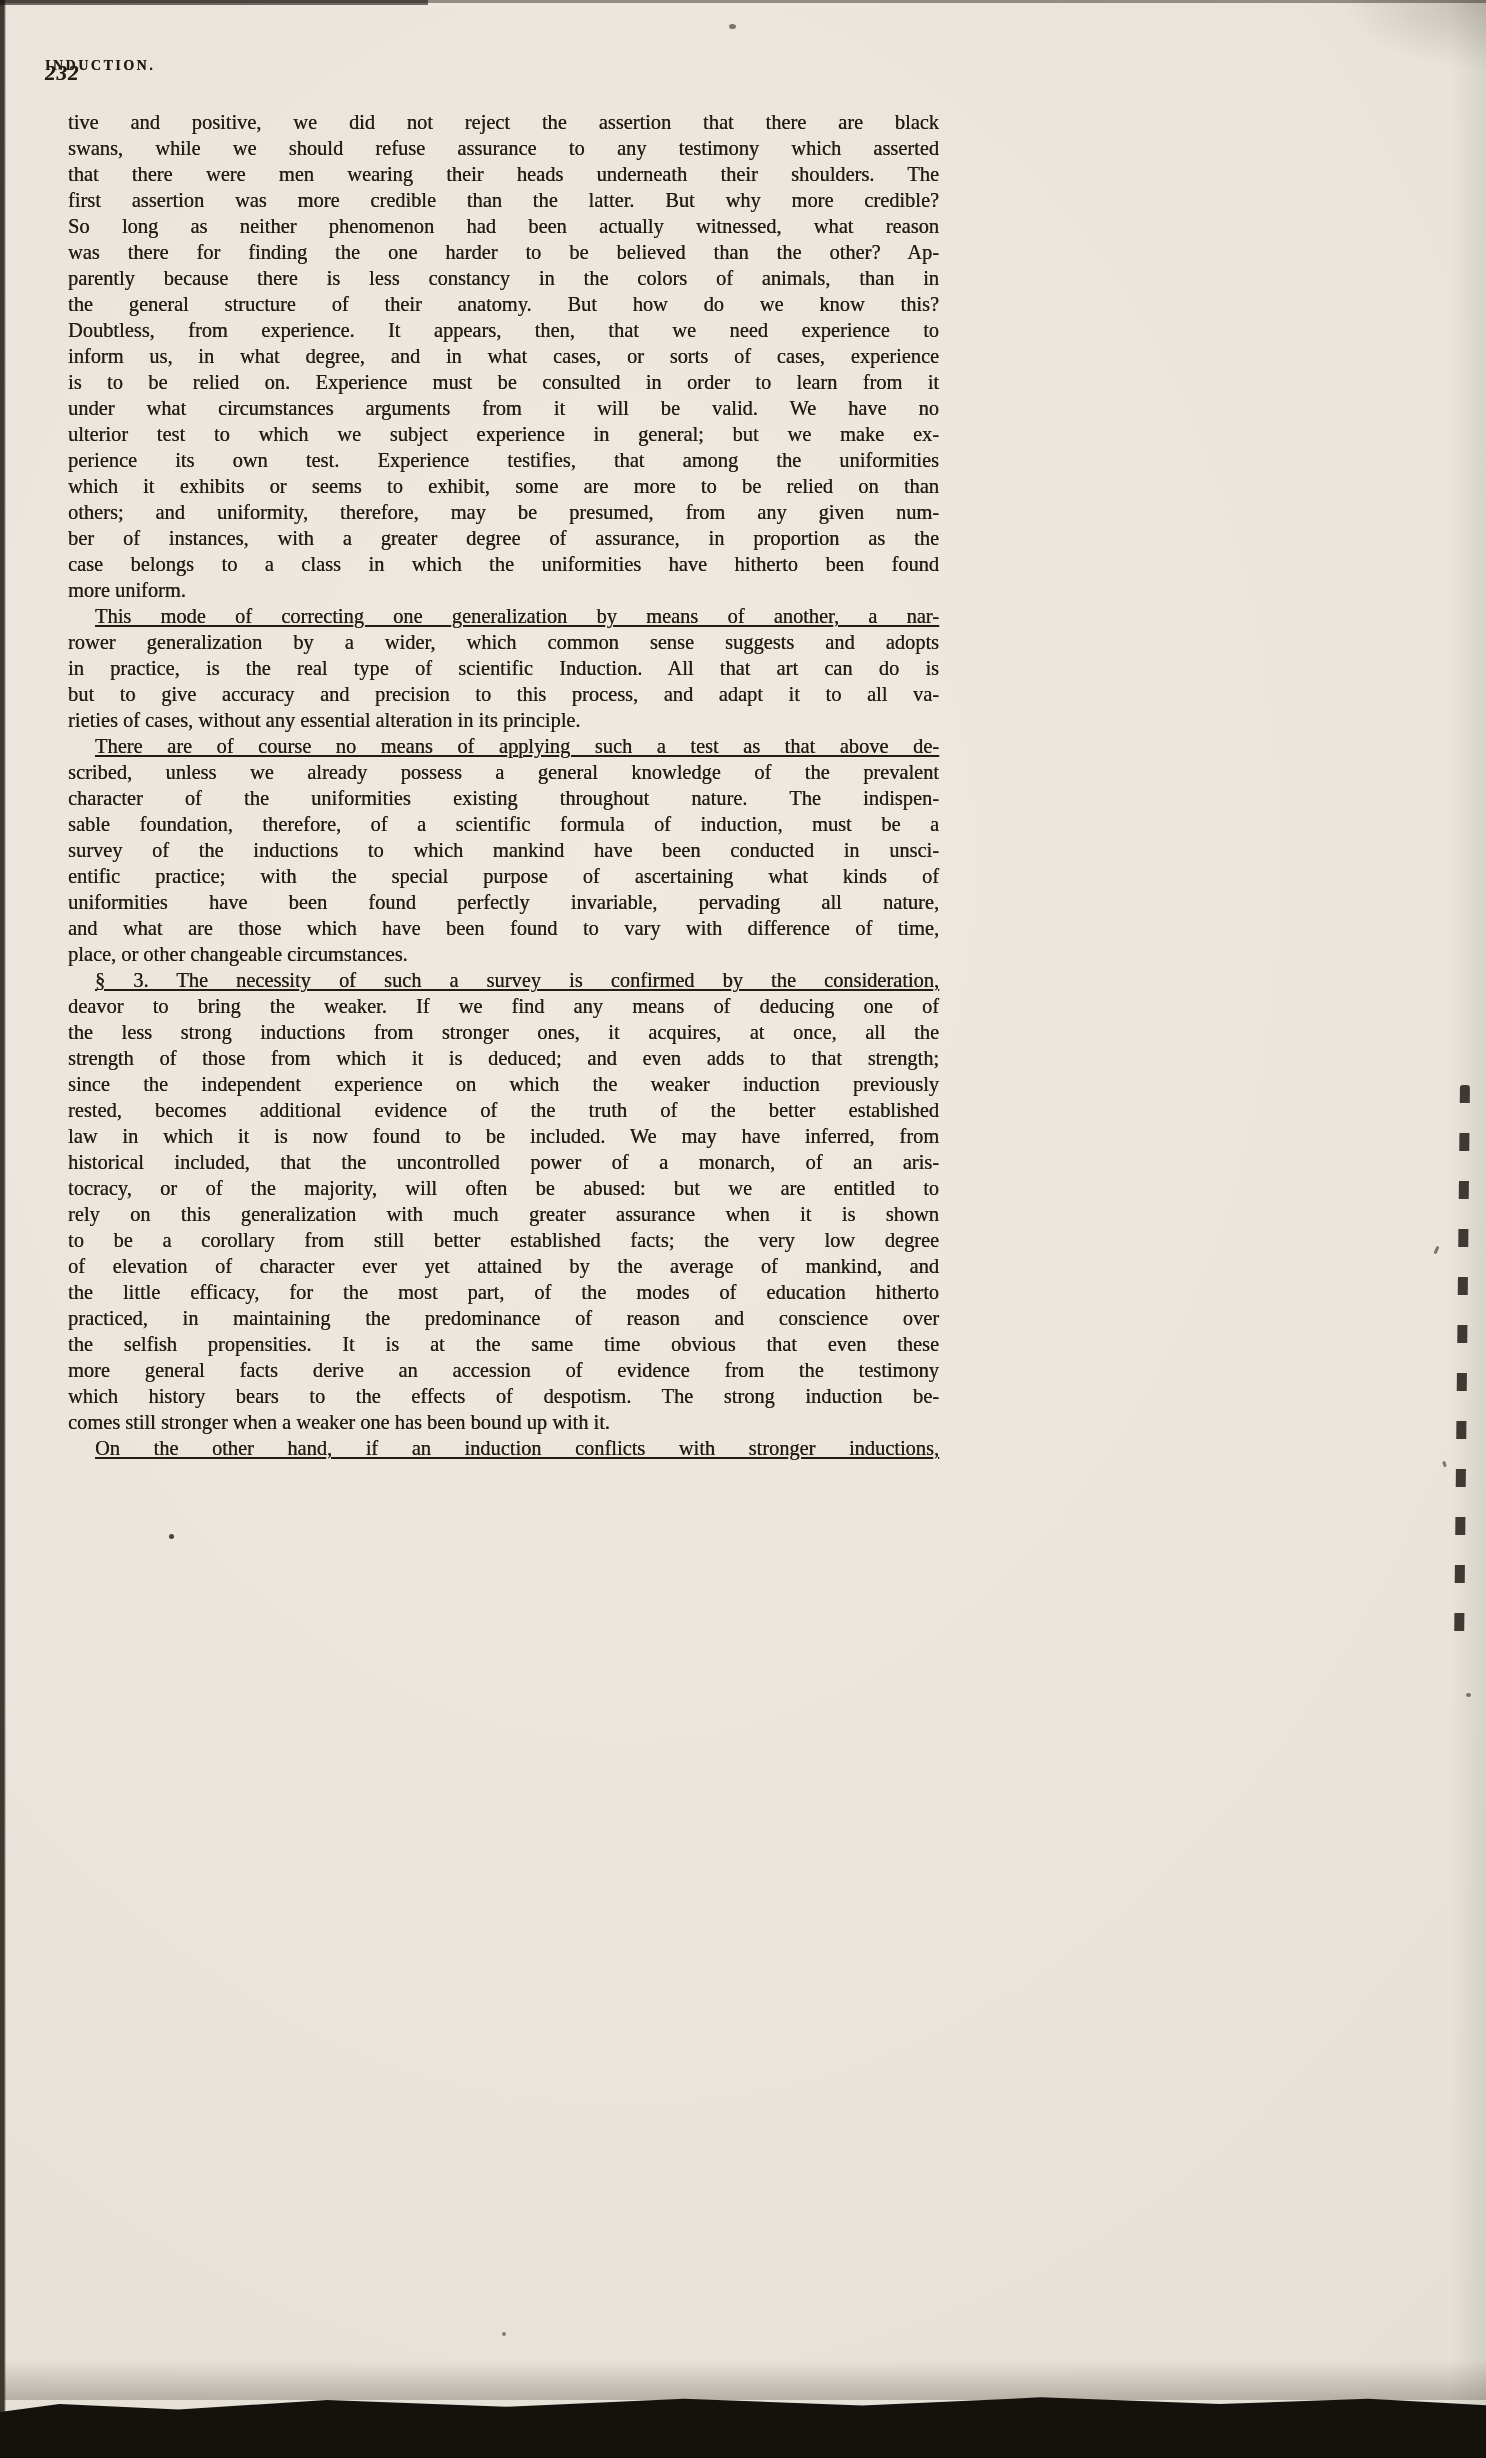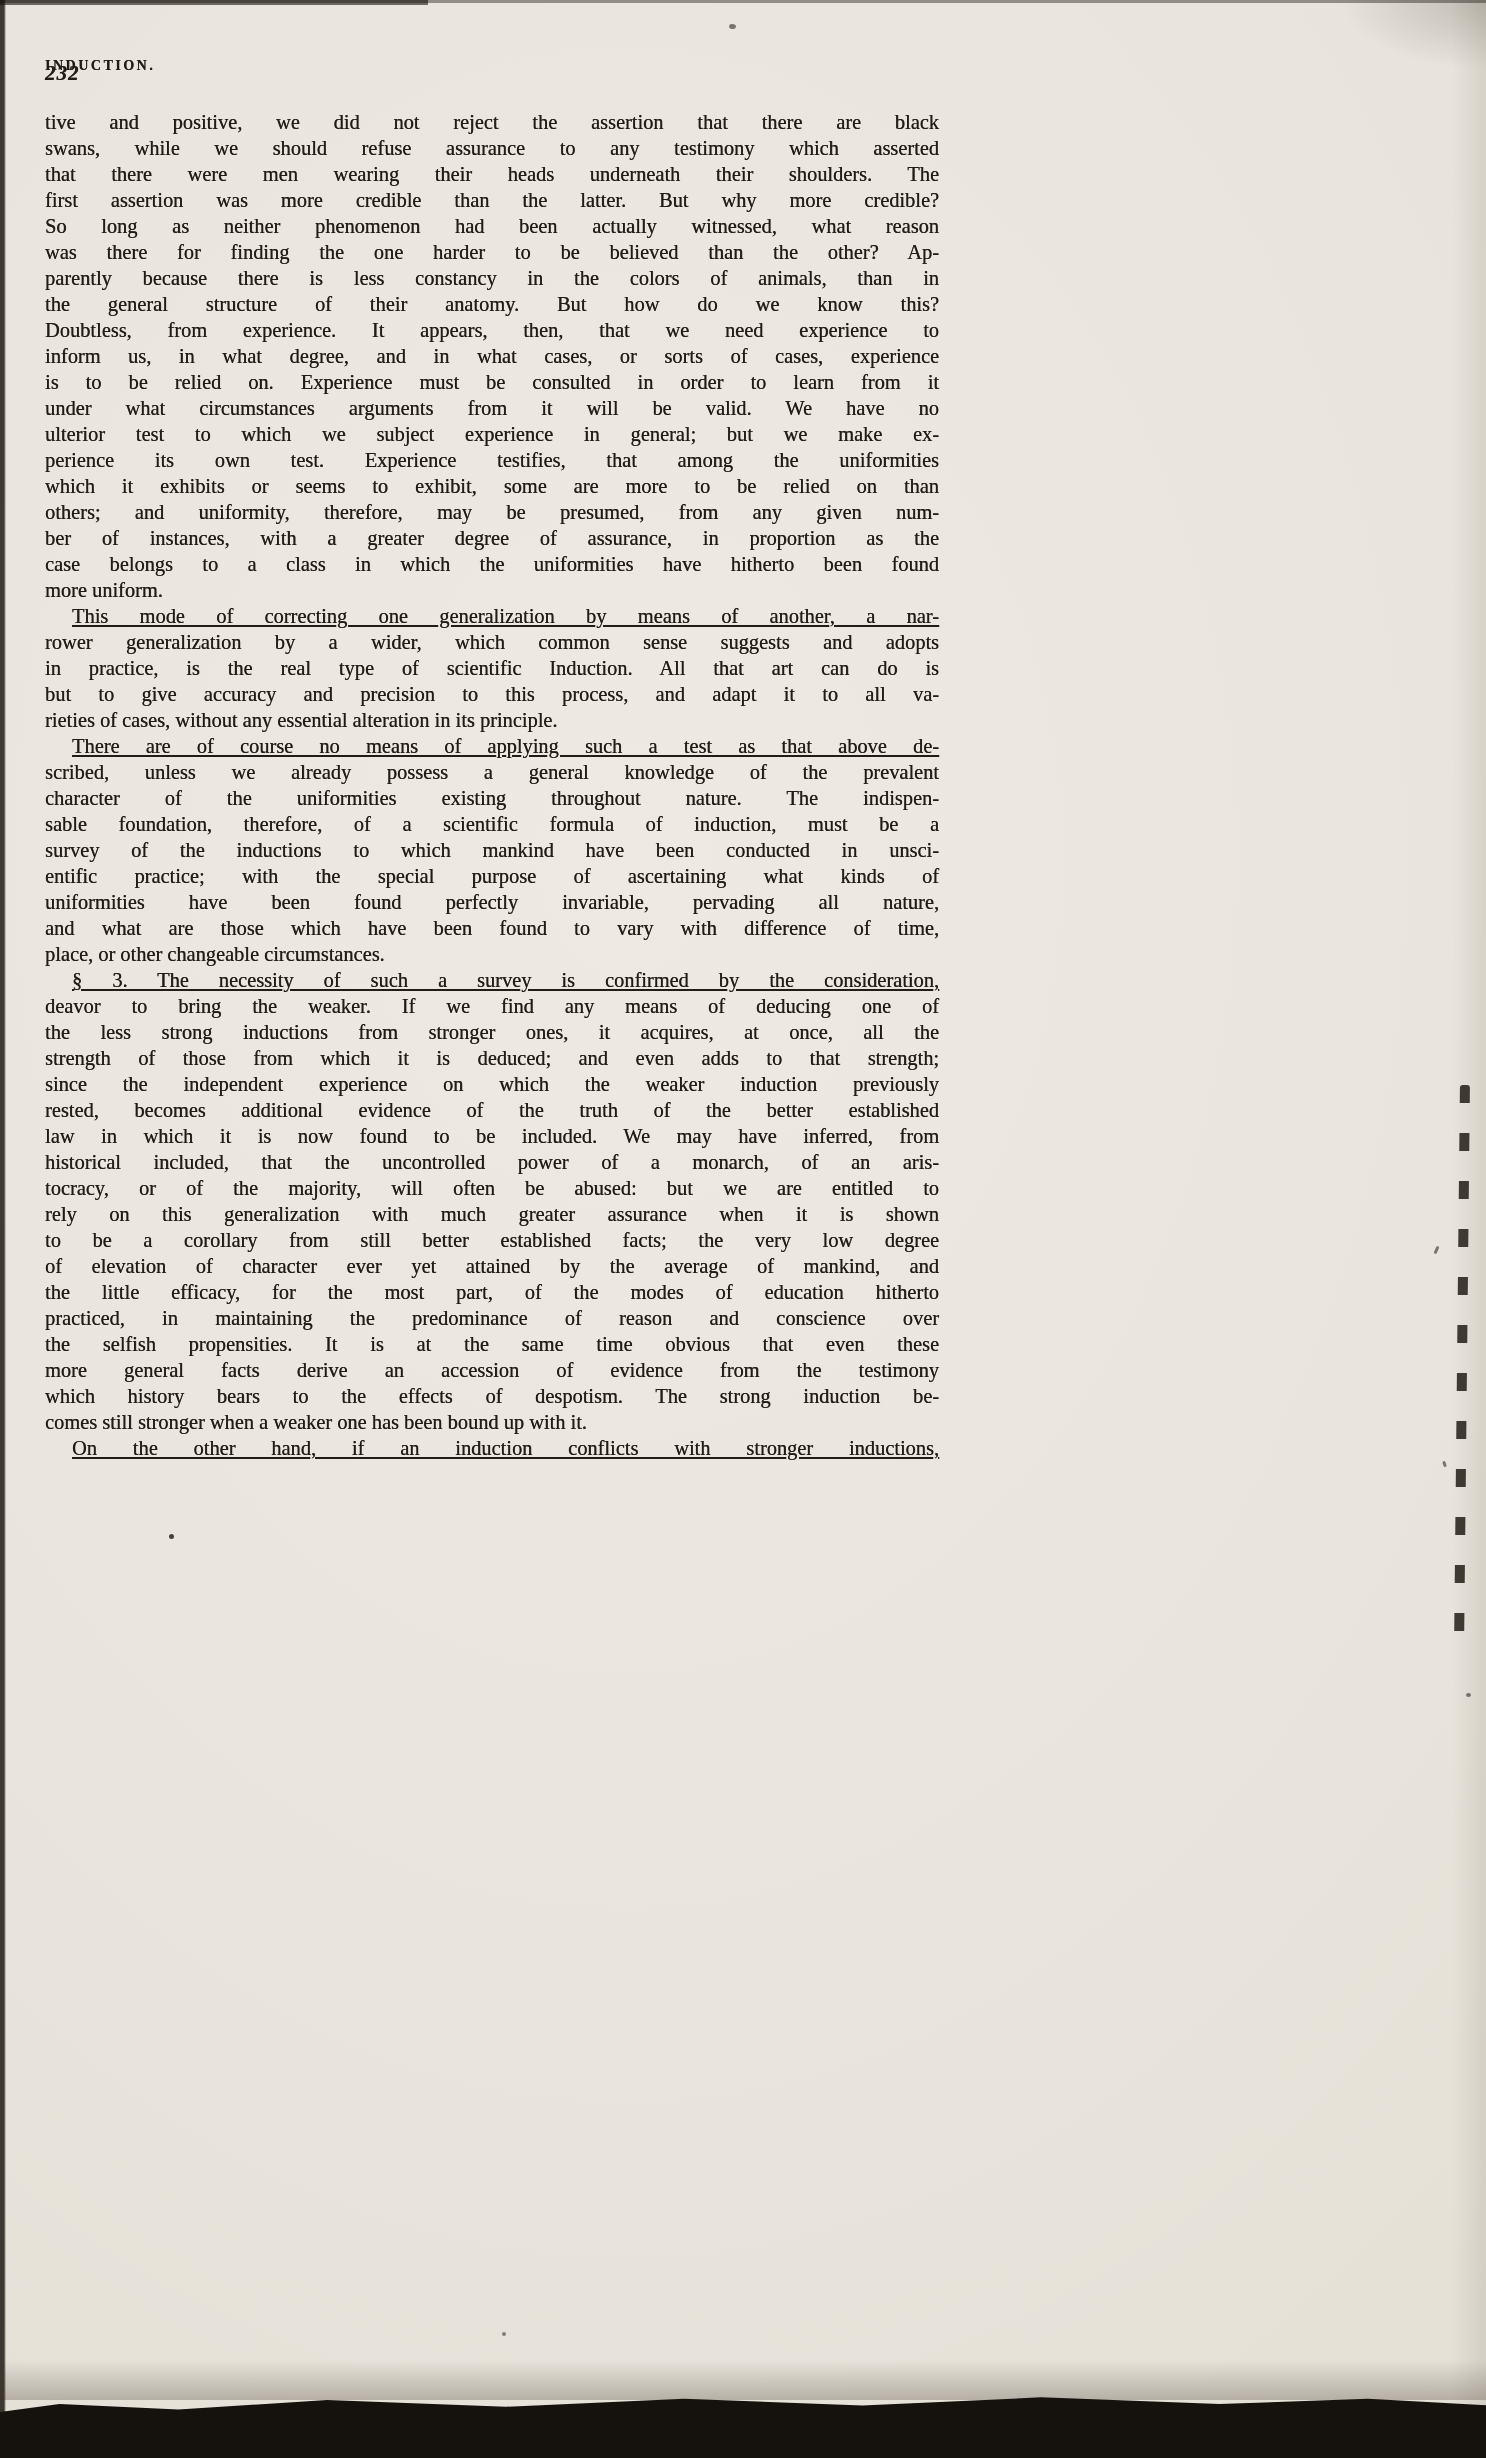--- a/index.html
+++ b/index.html
@@ -58,20 +58,21 @@
     font-size: 20.4px;
     line-height: 26px;
     text-shadow: 0.3px 0 0 rgba(34,28,20,.85);
   }
   .para { margin: 0; padding: 0; }
   .line {
     display: block;
     text-align: justify;
     text-align-last: justify;
     hyphens: none;
+    margin-left: 23px;
   }
   .line.endline { text-align-last: left; }
   .line.indent  { text-indent: 27px; text-decoration: underline; }
 
   
   .edge-left {
     position: absolute; left: 0; top: 0; width: 6px; height: 100%;
     background: linear-gradient(90deg, rgba(24,19,13,.82) 0 4px, rgba(24,19,13,0) 100%);
   }
   .edge-top {

